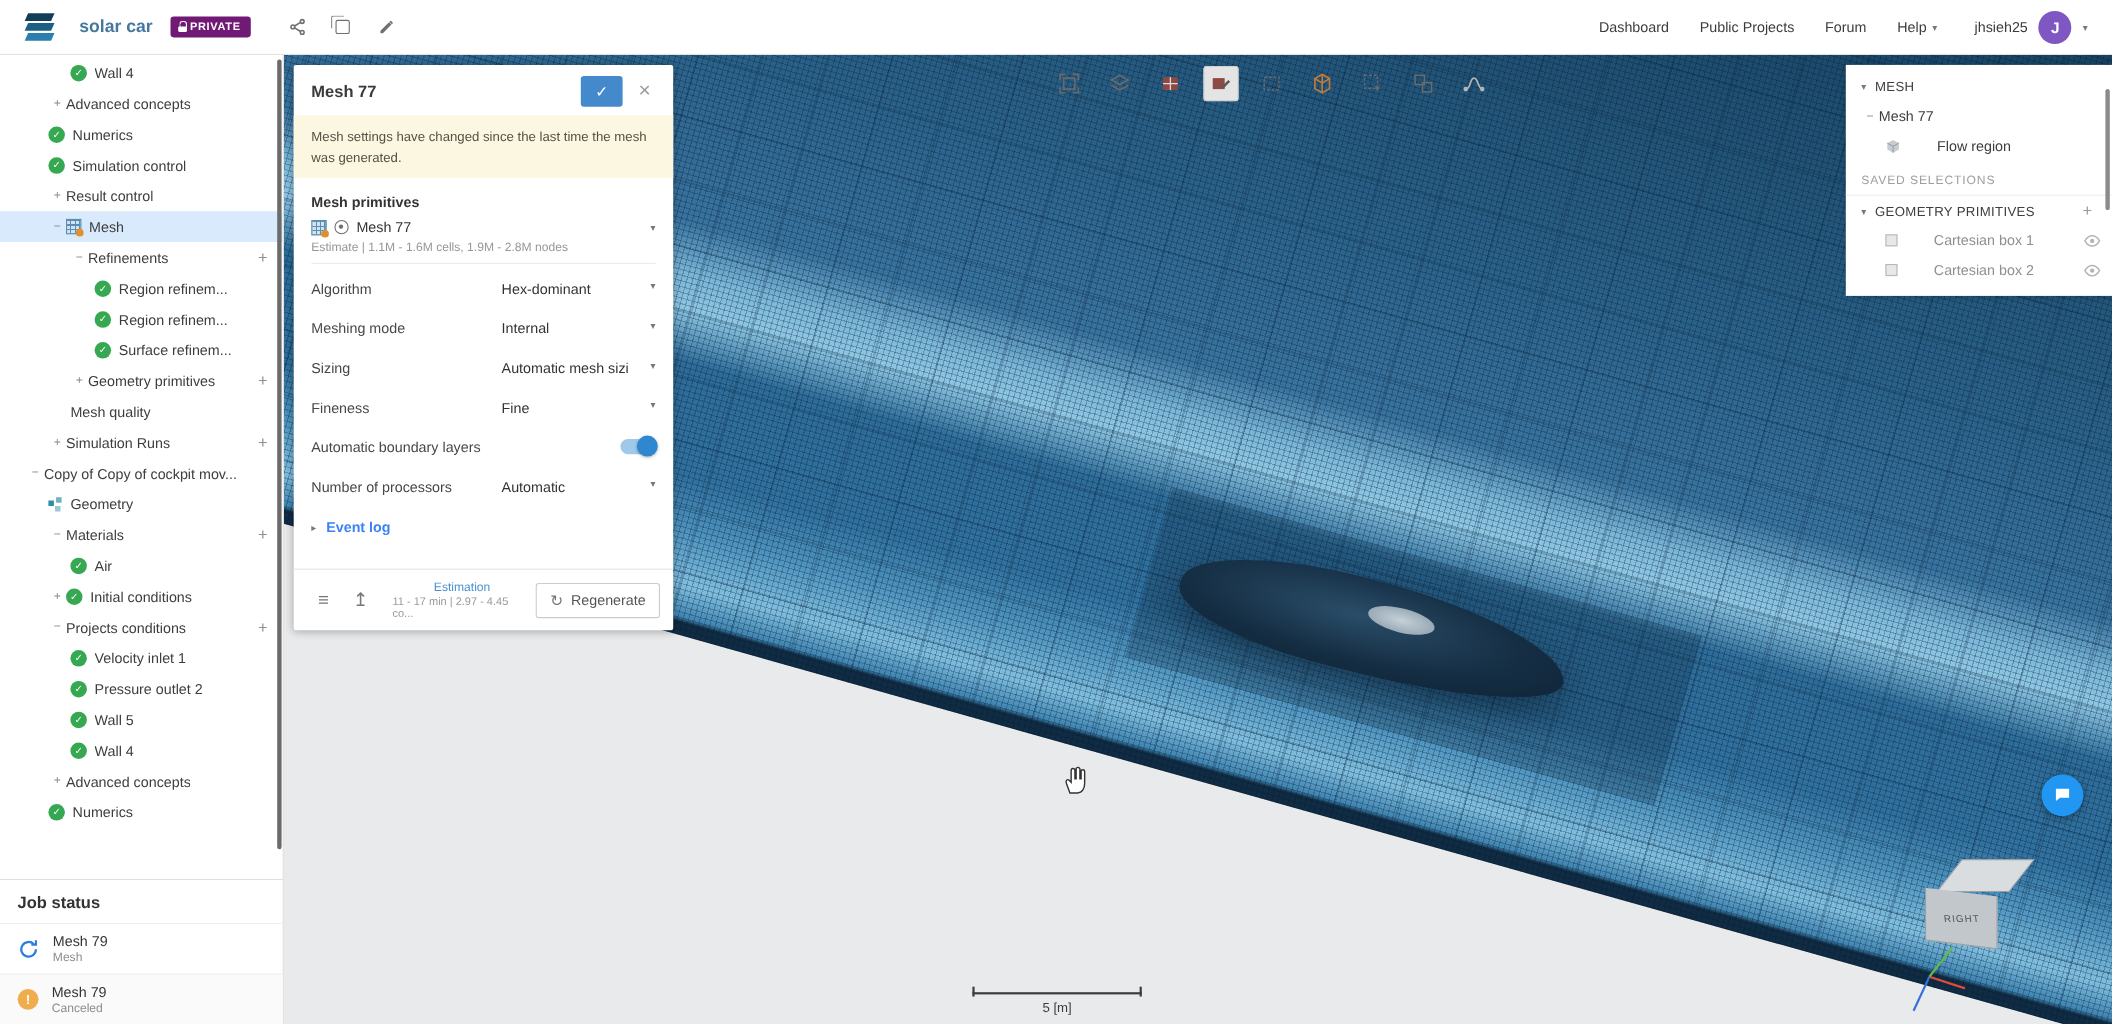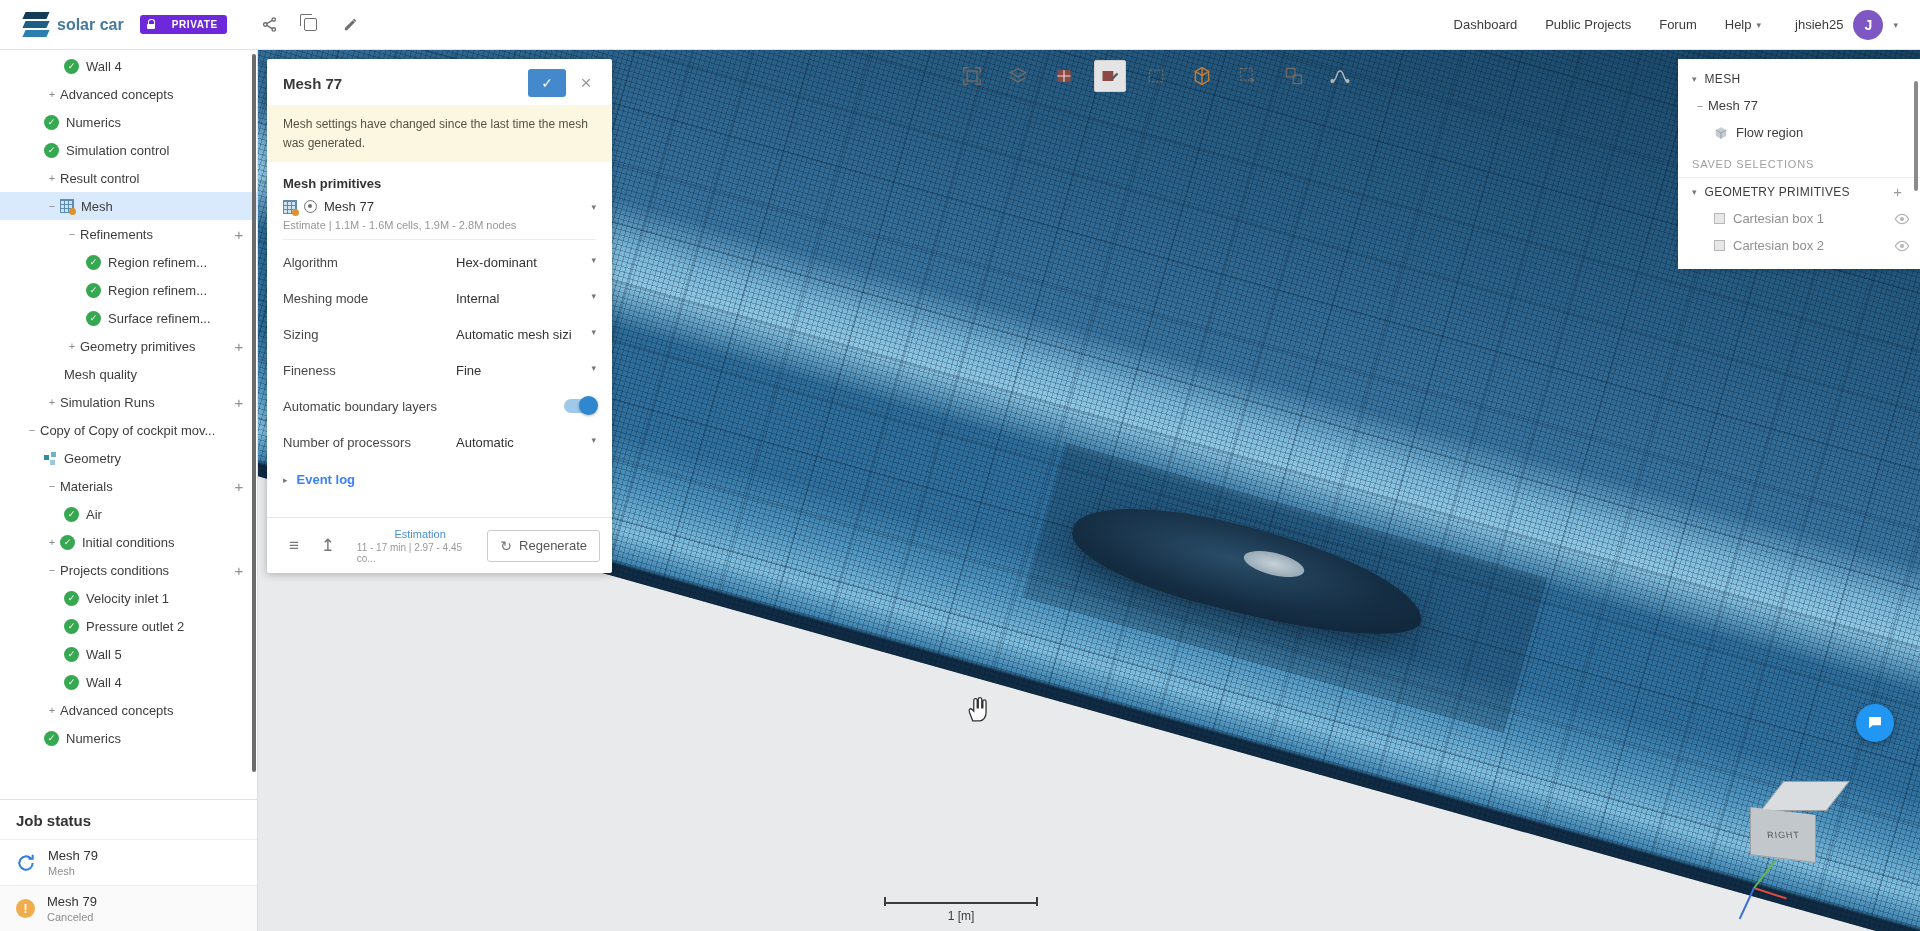--- a/index.html
+++ b/index.html
@@ -6,22 +6,22 @@
   html,body { width:1920px; height:931px; overflow:hidden; font-family:"Liberation Sans", sans-serif; background:#fff; }
   body { position:relative; }
 
   
   .topbar { position:absolute; left:0; top:0; right:0; height:50px; background:#fff; border-bottom:1px solid #e2e2e2; display:flex; align-items:center; padding:0 22px; z-index:60; }
   .logo { width:30px; height:30px; position:relative; flex:none; }
   .logo i { position:absolute; left:2px; width:24px; height:7px; transform:skewX(-24deg); }
   .logo i:nth-child(1){ top:2px;  background:#123c57; }
   .logo i:nth-child(2){ top:11px; background:#1d5f85; }
   .logo i:nth-child(3){ top:20px; background:#2a7fae; }
-  .app-title { margin-left:5px; font-size:16px; font-weight:bold; color:#44789f; }
-  .badge { margin-left:16px; background:#6d28d9; color:#fff; font-size:10px; letter-spacing:.6px; padding:4px 9px 4px 7px; border-radius:3px; display:flex; align-items:flex-start; gap:17px; font-weight:bold; }
+  .app-title { margin-left:20px; font-size:16px; font-weight:bold; color:#44789f; }
+  .badge { margin-left:16px; background:#701a75; color:#fff; font-size:10px; letter-spacing:.6px; padding:4px 9px 4px 7px; border-radius:3px; display:flex; align-items:flex-start; gap:3px; font-weight:bold; }
   .lock { width:8px; height:10px; position:relative; display:inline-block; }
   .lock:before { content:''; position:absolute; top:0; left:1.5px; width:5px; height:5px; border:1.4px solid #fff; border-bottom:none; border-radius:3px 3px 0 0; }
   .lock i { position:absolute; bottom:0; left:0; width:8px; height:5px; background:#fff; border-radius:1px; }
   .doc-actions { display:flex; gap:26px; margin-left:34px; align-items:center; }
   .doc-actions .ibtn { cursor:pointer; display:flex; }
   .copy-ic { width:13px; height:13px; border:1.6px solid #6f6f6f; border-radius:2px; position:relative; }
   .copy-ic:before { content:''; position:absolute; left:-5px; top:-5px; width:11px; height:11px; border-left:1.6px solid #6f6f6f; border-top:1.6px solid #6f6f6f; border-radius:2px 0 0 0; }
   .top-right { margin-left:auto; display:flex; align-items:center; gap:28px; }
   .navlink { font-size:13px; color:#3c3c3c; cursor:pointer; }
   .help { display:flex; align-items:center; gap:5px; }
@@ -137,21 +137,21 @@
   .est-block { margin-left:10px; display:flex; flex-direction:column; align-items:center; gap:2px; }
   .est-title { font-size:11px; color:#4a90d2; }
   .est-value { font-size:10px; color:#999; }
   .regen-btn { margin-left:auto; height:32px; border:1px solid #ccc; border-radius:3px; display:flex; align-items:center; gap:7px; padding:0 12px; font-size:13px; color:#555; cursor:pointer; background:#fff; }
   .regen-btn .ric { font-size:14px; color:#777; }
 
   
   .rpanel { position:absolute; right:0; top:59px; width:242px; background:#fff; box-shadow:0 1px 6px rgba(0,0,0,.22); z-index:45; padding:6px 0 10px; }
   .r-row { display:flex; align-items:center; height:27px; font-size:13px; color:#3d3d3d; cursor:pointer; padding:0 10px 0 14px; }
   .r-row .caps { font-size:12px; letter-spacing:.3px; }
-  .r-ind { padding-left:36px; }
+  .r-ind { padding-left:36px;gap:25px; }
   .r-muted { color:#8f8f8f; }
   .r-sec { height:28px; display:flex; align-items:center; padding-left:14px; font-size:11px; letter-spacing:.8px; color:#9e9e9e; border-bottom:1px solid #eee; margin-top:4px; }
   .box-ic { width:11px; height:11px; border:1.5px solid #b8b8b8; background:#e8e8e8; margin-right:8px; flex:none; }
   .eye { margin-left:auto; display:flex; cursor:pointer; }
   .r-add { margin-left:auto; color:#999; font-size:15px; margin-right:8px; }
   .rp-scroll { position:absolute; right:2px; top:22px; width:4px; height:110px; background:#8a8a8a; border-radius:2px; cursor:pointer; }
   .gap8{ width:8px; flex:none; }
 </style>
 </head>
 <body>
@@ -394,21 +394,21 @@
         <svg width="20" height="20" viewBox="0 0 24 24" fill="none" stroke="#b5b5b5" stroke-width="1.8">
           <path d="M3 18c6 0 4-12 9-12s4 12 9 12"></path>
           <circle cx="3" cy="18" r="1.6" fill="#b5b5b5"></circle>
           <circle cx="21" cy="18" r="1.6" fill="#b5b5b5"></circle>
         </svg>
       </span>
   </div>
 
   <div class="scalebar">
     <div class="scale-line"></div>
-    <div class="scale-label">1 [m]</div>
+    <div class="scale-label">5 [m]</div>
   </div>
 
   <div class="orient-cube">
     <div class="cube-top"></div>
     <div class="cube-front">
         <span>RIGHT</span>
       </div>
     <div class="axes">
       <span class="axis ax-r"></span>
       <span class="axis ax-g"></span>

